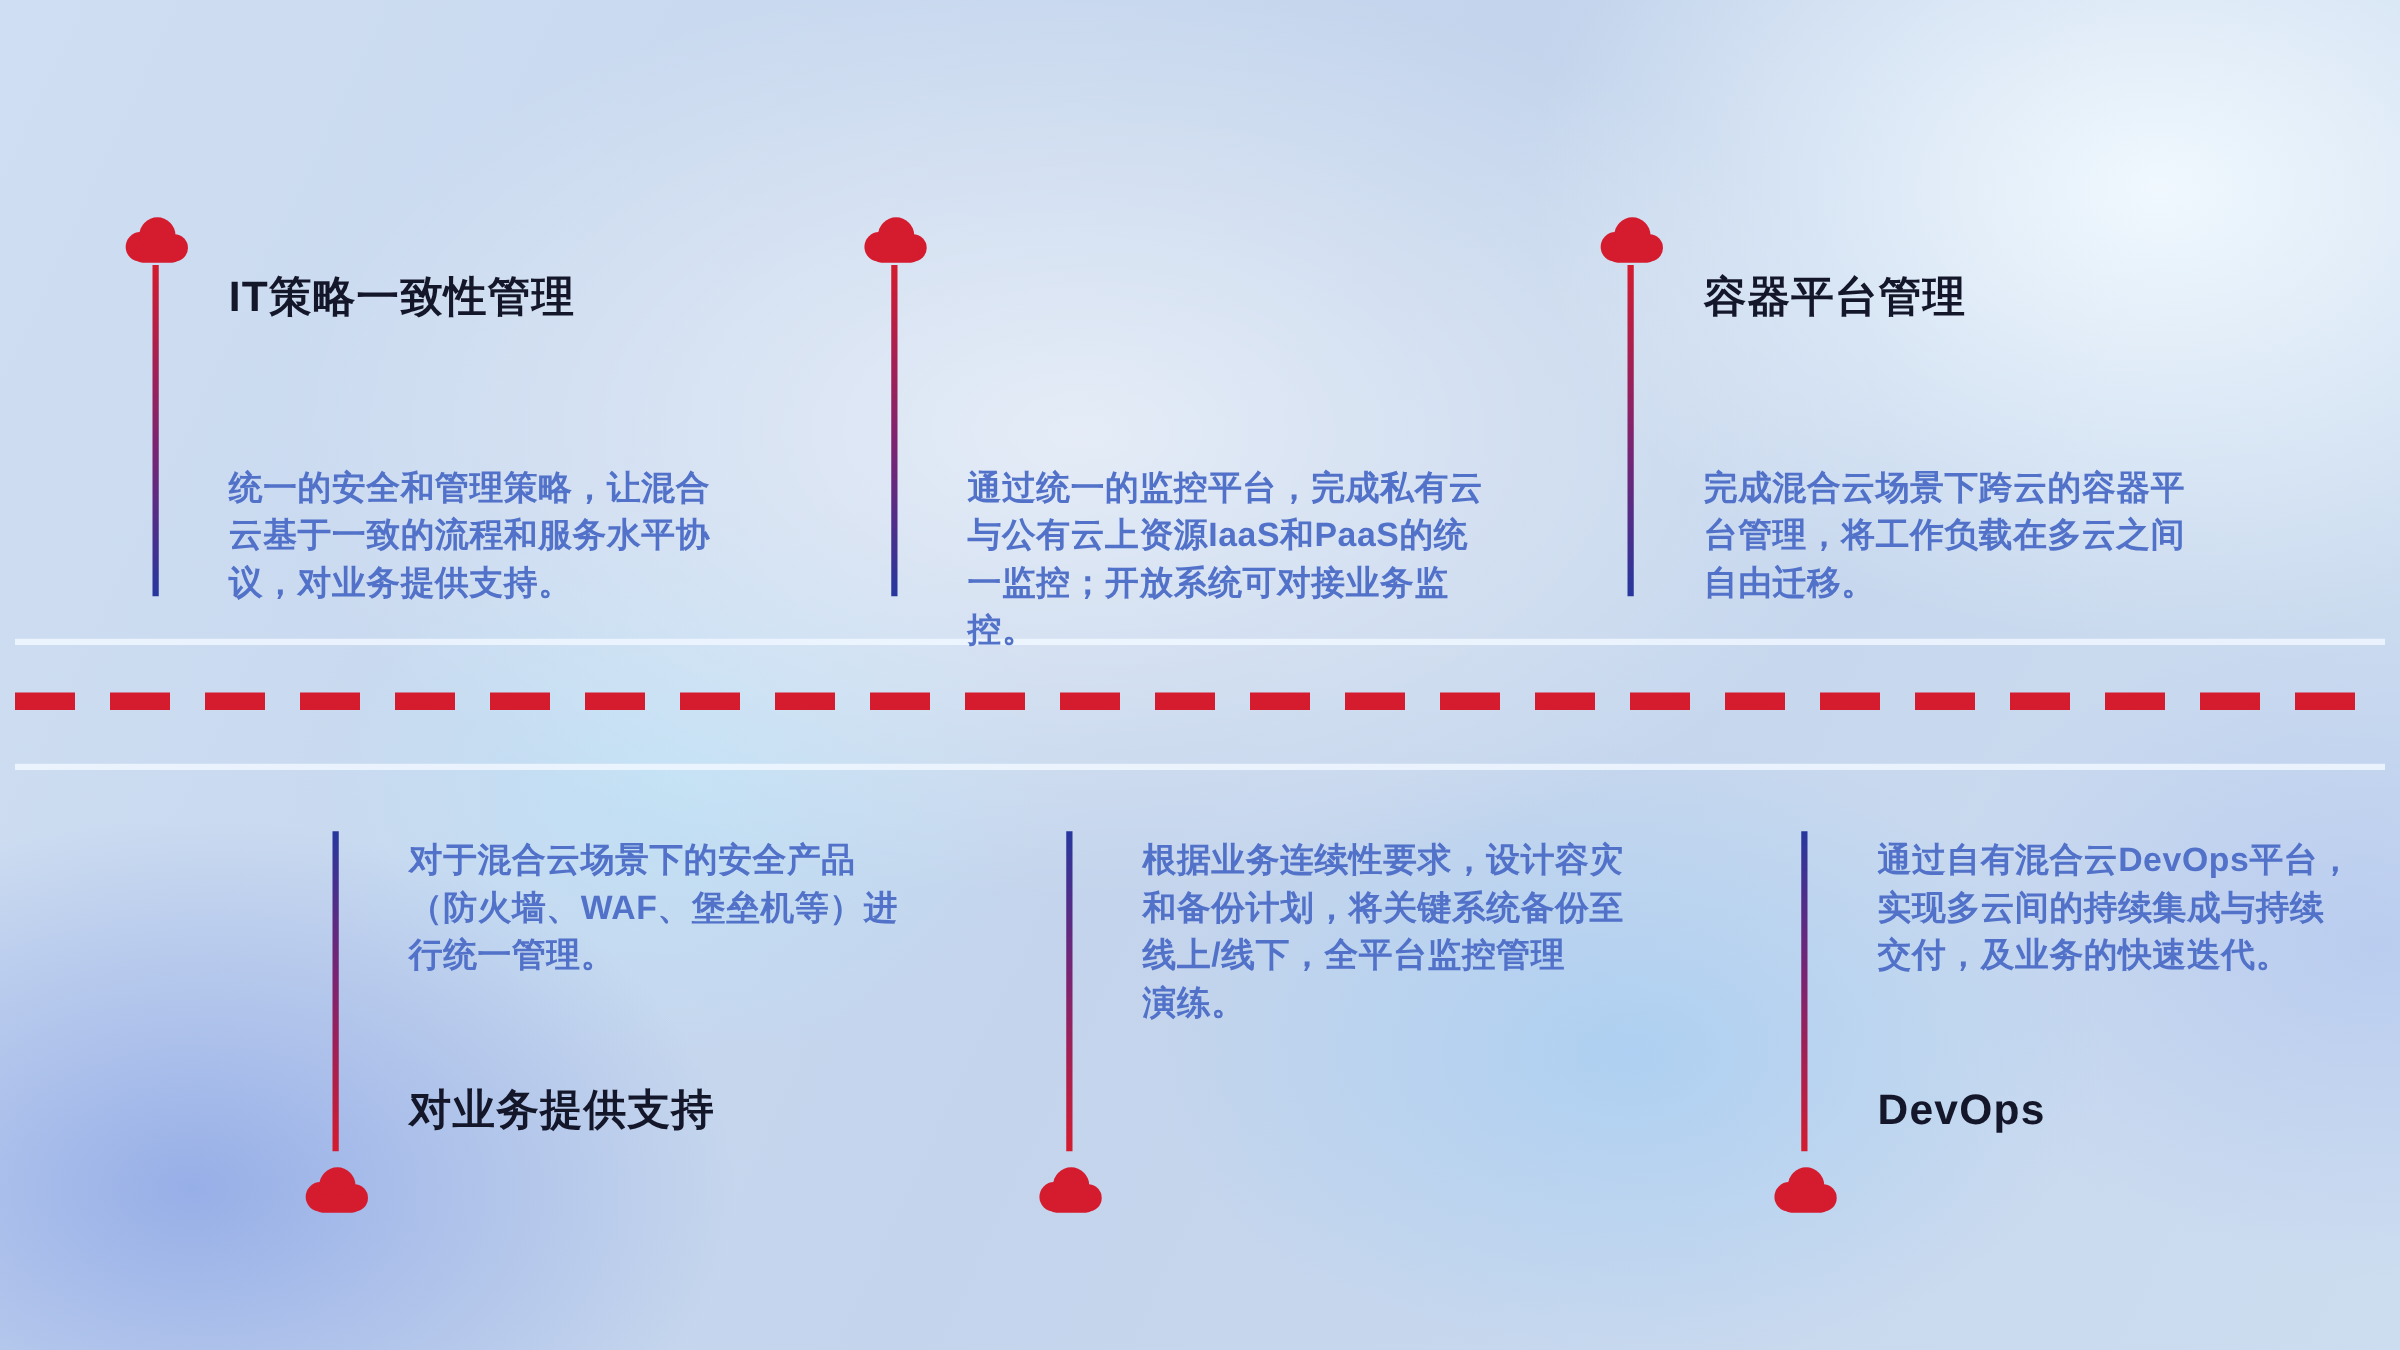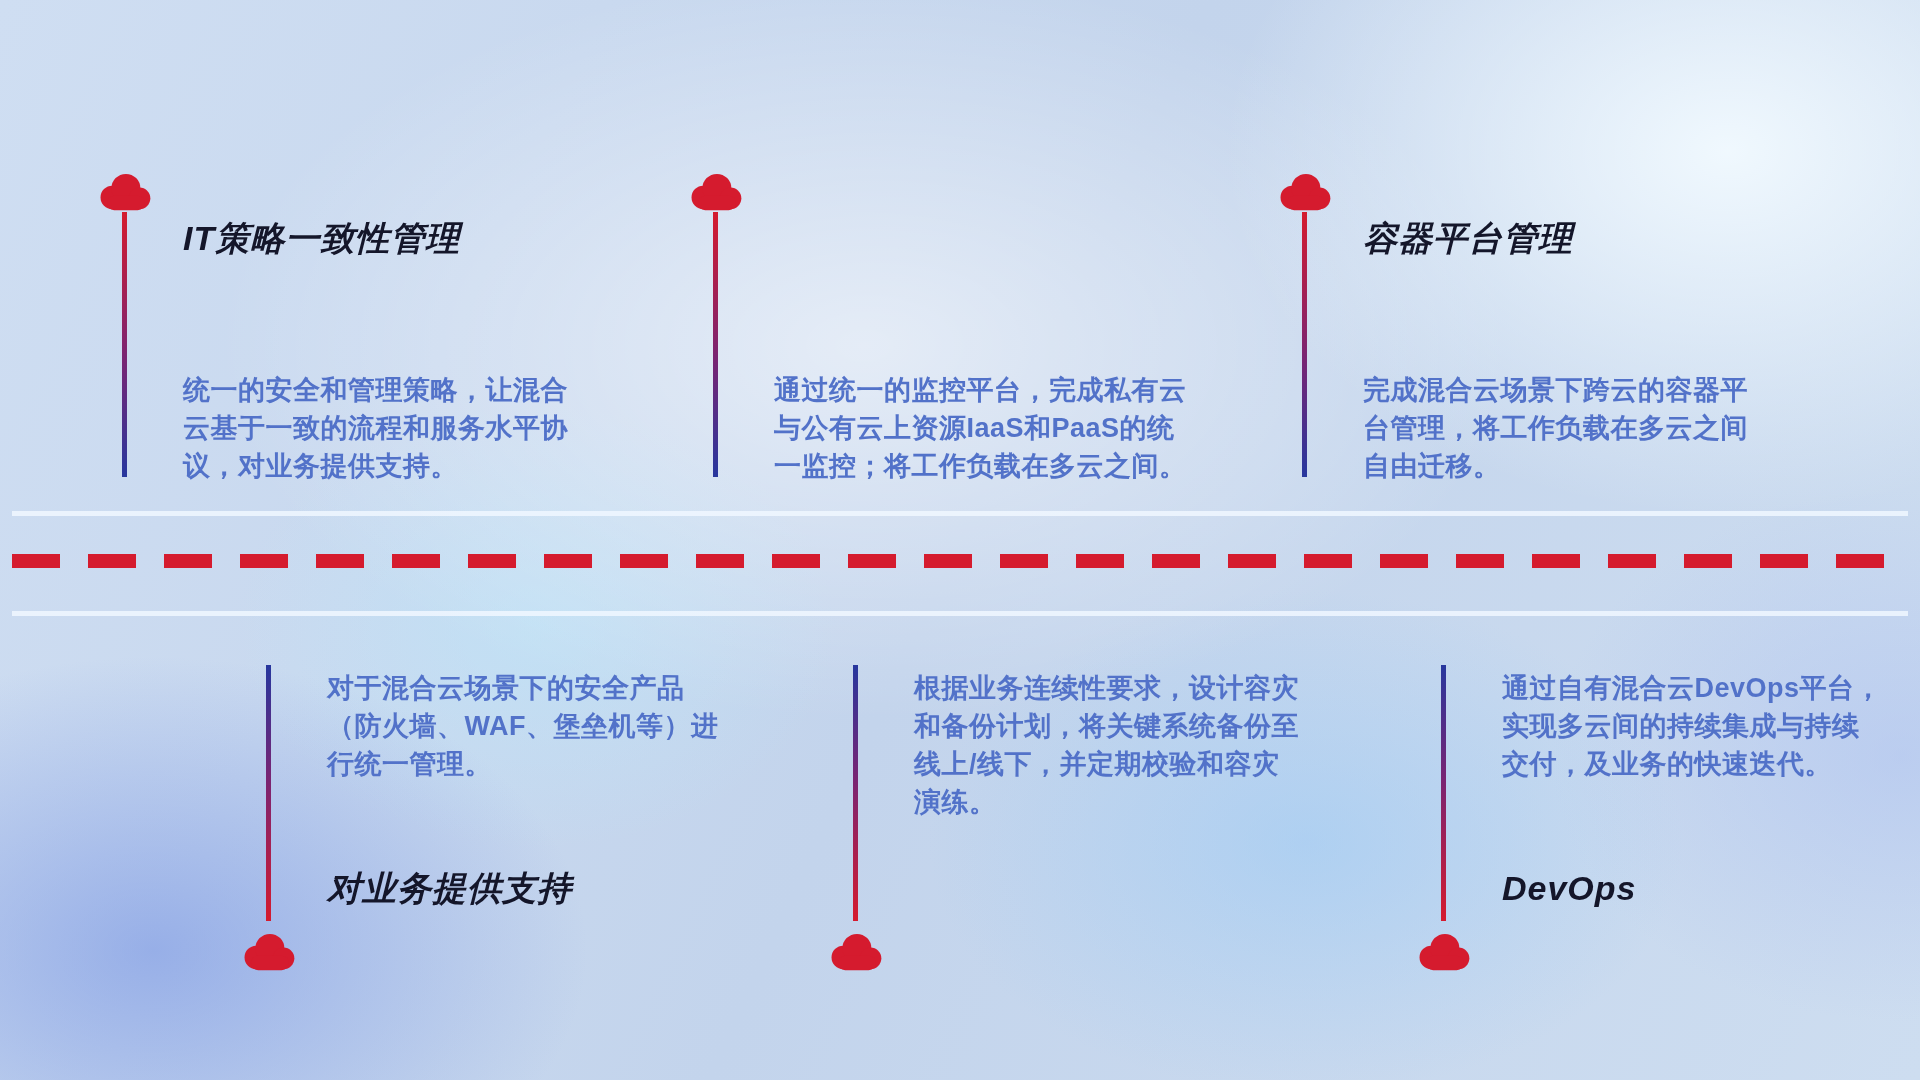--- a/index.html
+++ b/index.html
@@ -65,21 +65,20 @@
   .title {
     position: absolute;
     left: 86px;
     margin: 0;
     font-size: 34px;
     font-weight: 700;
     line-height: 1.2;
     color: var(--title-color);
     letter-spacing: 1px;
     white-space: nowrap;
-    font-style: italic;
   }
   .item-top .title { top: 46px; }
   .item-bottom .title { top: 208px; }
 
   .desc {
     position: absolute;
     left: 86px;
     margin: 0;
     width: 434px;
     font-size: 27px;
@@ -147,21 +146,21 @@
       <g fill="currentColor">
         <circle cx="18" cy="28" r="13"></circle>
         <circle cx="33" cy="18" r="16"></circle>
         <circle cx="48" cy="29" r="12"></circle>
         <rect x="12" y="26" width="42" height="16" rx="8"></rect>
       </g>
     </svg>
     <div class="vline vline-top"></div>
     <p class="desc">通过统一的监控平台，完成私有云
 与公有云上资源IaaS和PaaS的统
-一监控；将工作负载在多云之间。</p>
+一监控；开放系统可对接业务监控。</p>
   </div>
 
   <div class="item item-top" style="left:1277px">
     <svg class="cloud" viewBox="0 0 64 44">
       <g fill="currentColor">
         <circle cx="18" cy="28" r="13"></circle>
         <circle cx="33" cy="18" r="16"></circle>
         <circle cx="48" cy="29" r="12"></circle>
         <rect x="12" y="26" width="42" height="16" rx="8"></rect>
       </g>
@@ -194,21 +193,21 @@
     <svg class="cloud" viewBox="0 0 64 44">
       <g fill="currentColor">
         <circle cx="18" cy="28" r="13"></circle>
         <circle cx="33" cy="18" r="16"></circle>
         <circle cx="48" cy="29" r="12"></circle>
         <rect x="12" y="26" width="42" height="16" rx="8"></rect>
       </g>
     </svg>
     <p class="desc">根据业务连续性要求，设计容灾
 和备份计划，将关键系统备份至
-线上/线下，并定期校验和容灾
+线上/线下，全平台监控管理
 演练。</p>
   </div>
 
   <div class="item item-bottom" style="left:1416px">
     <div class="vline vline-bottom"></div>
     <svg class="cloud" viewBox="0 0 64 44">
       <g fill="currentColor">
         <circle cx="18" cy="28" r="13"></circle>
         <circle cx="33" cy="18" r="16"></circle>
         <circle cx="48" cy="29" r="12"></circle>

